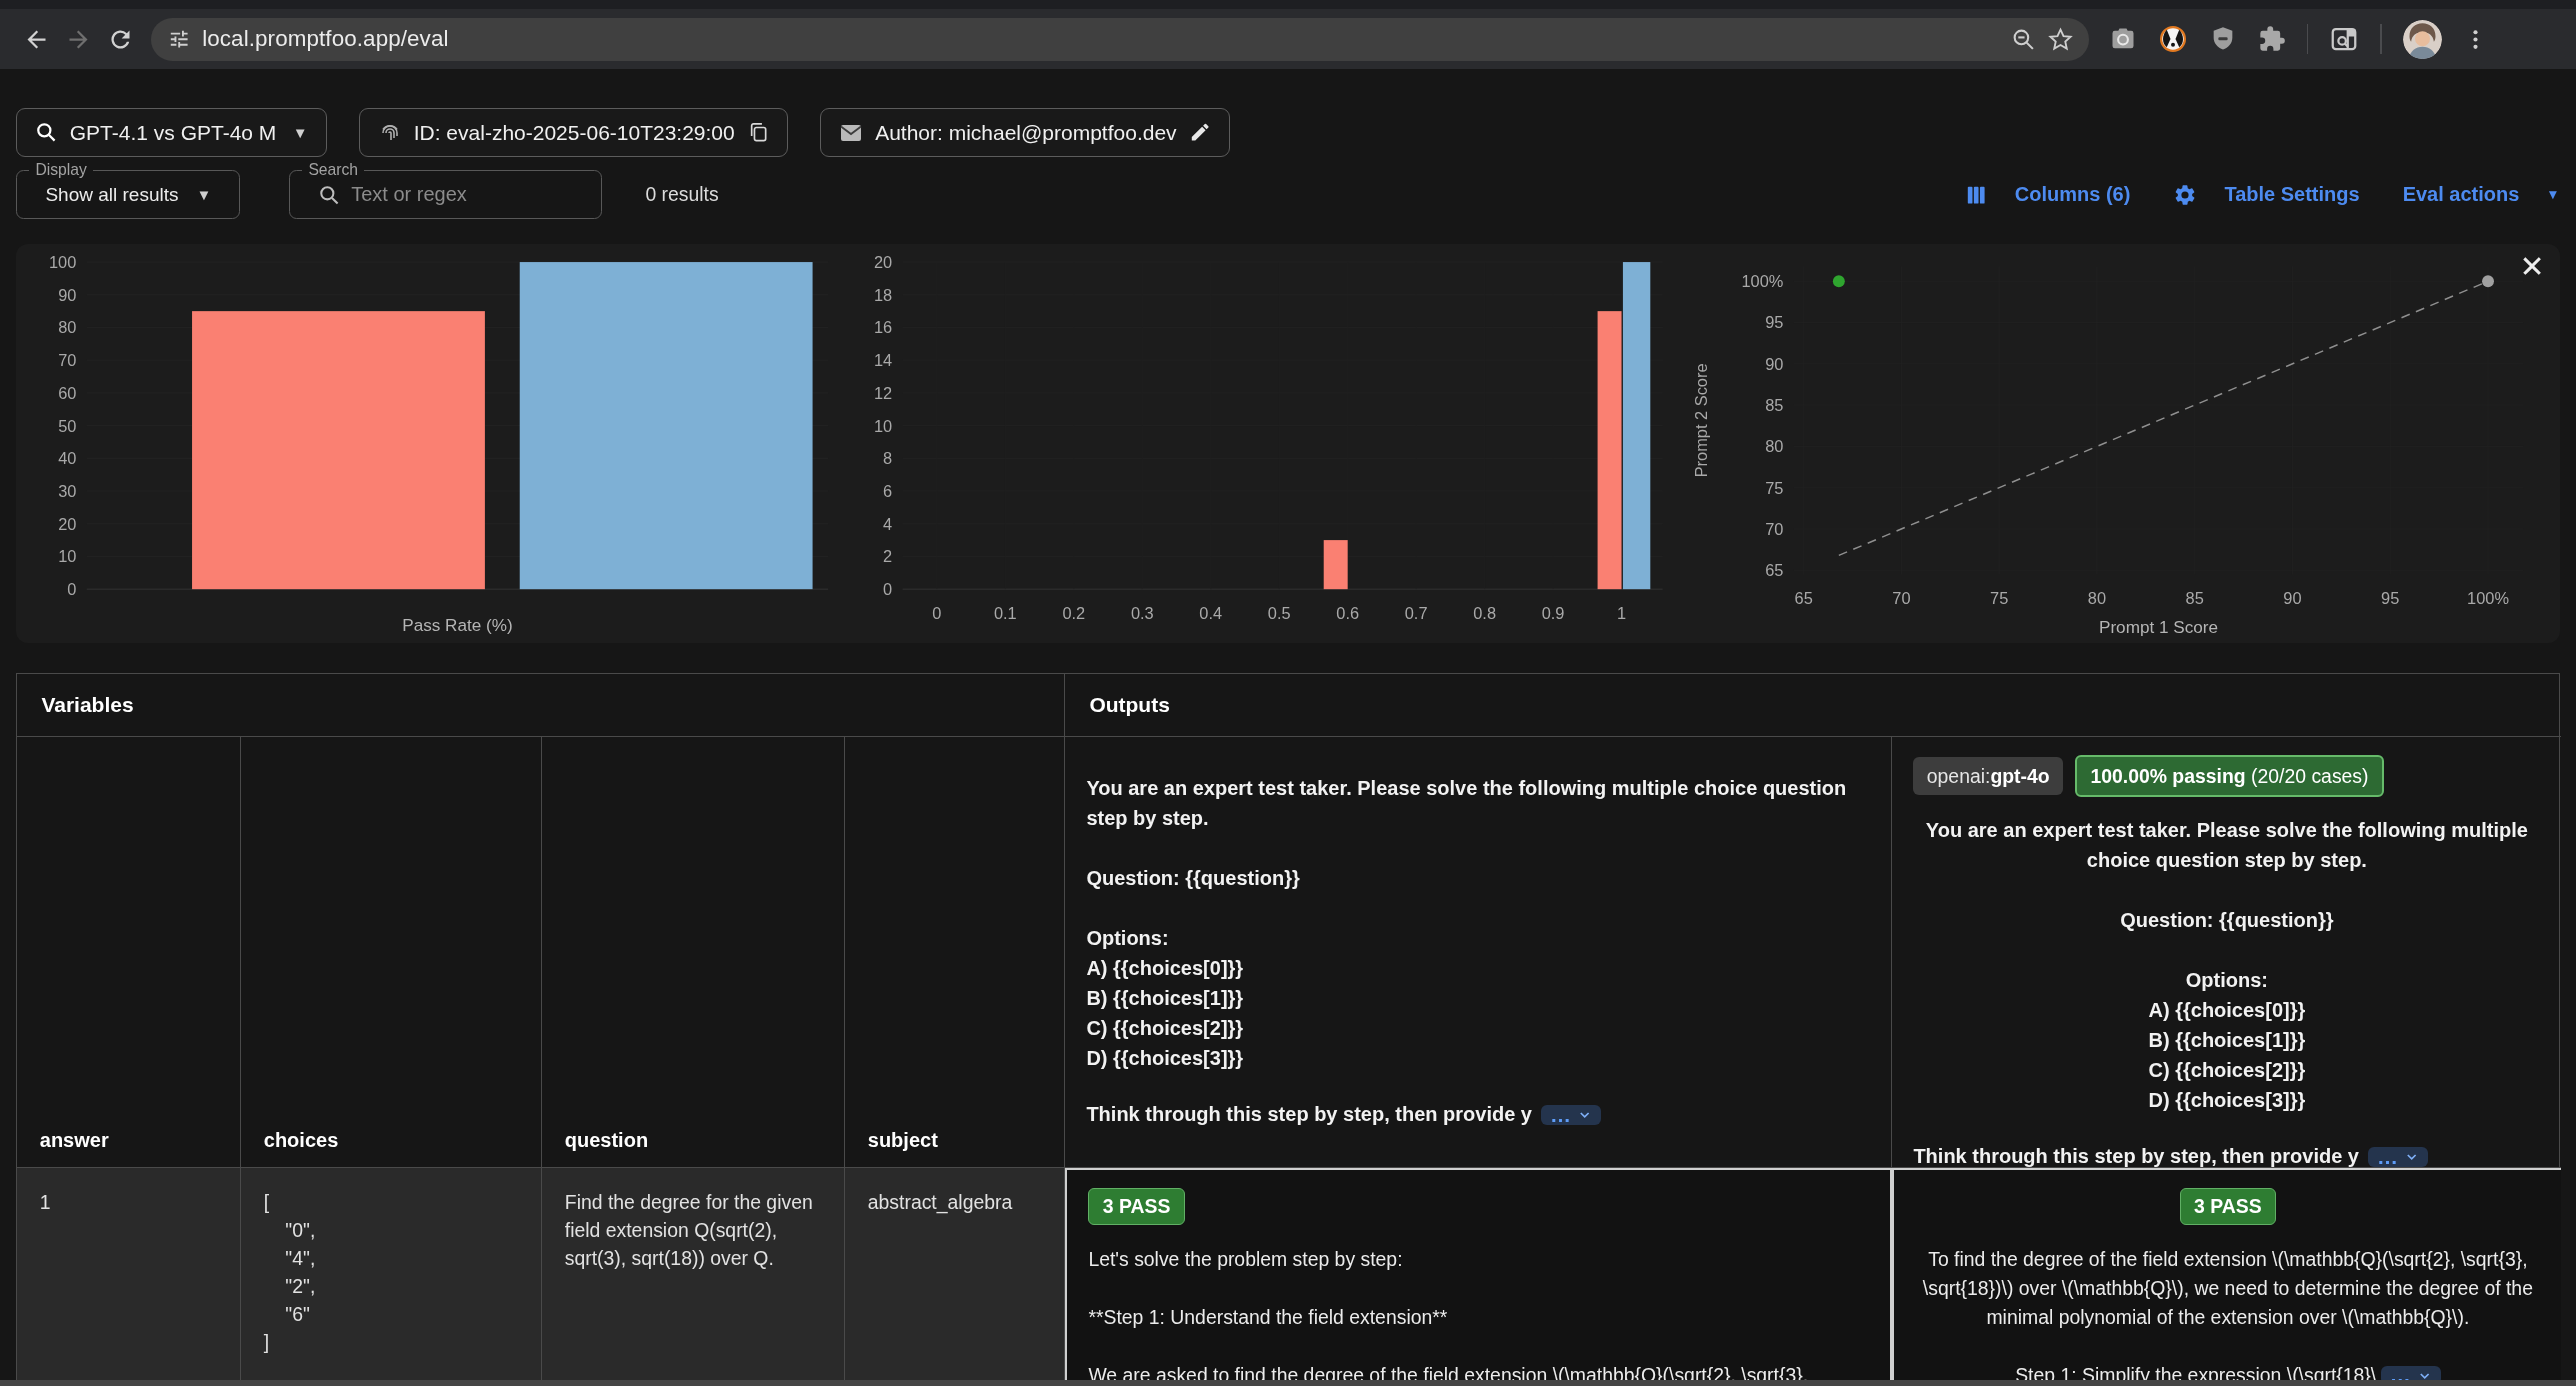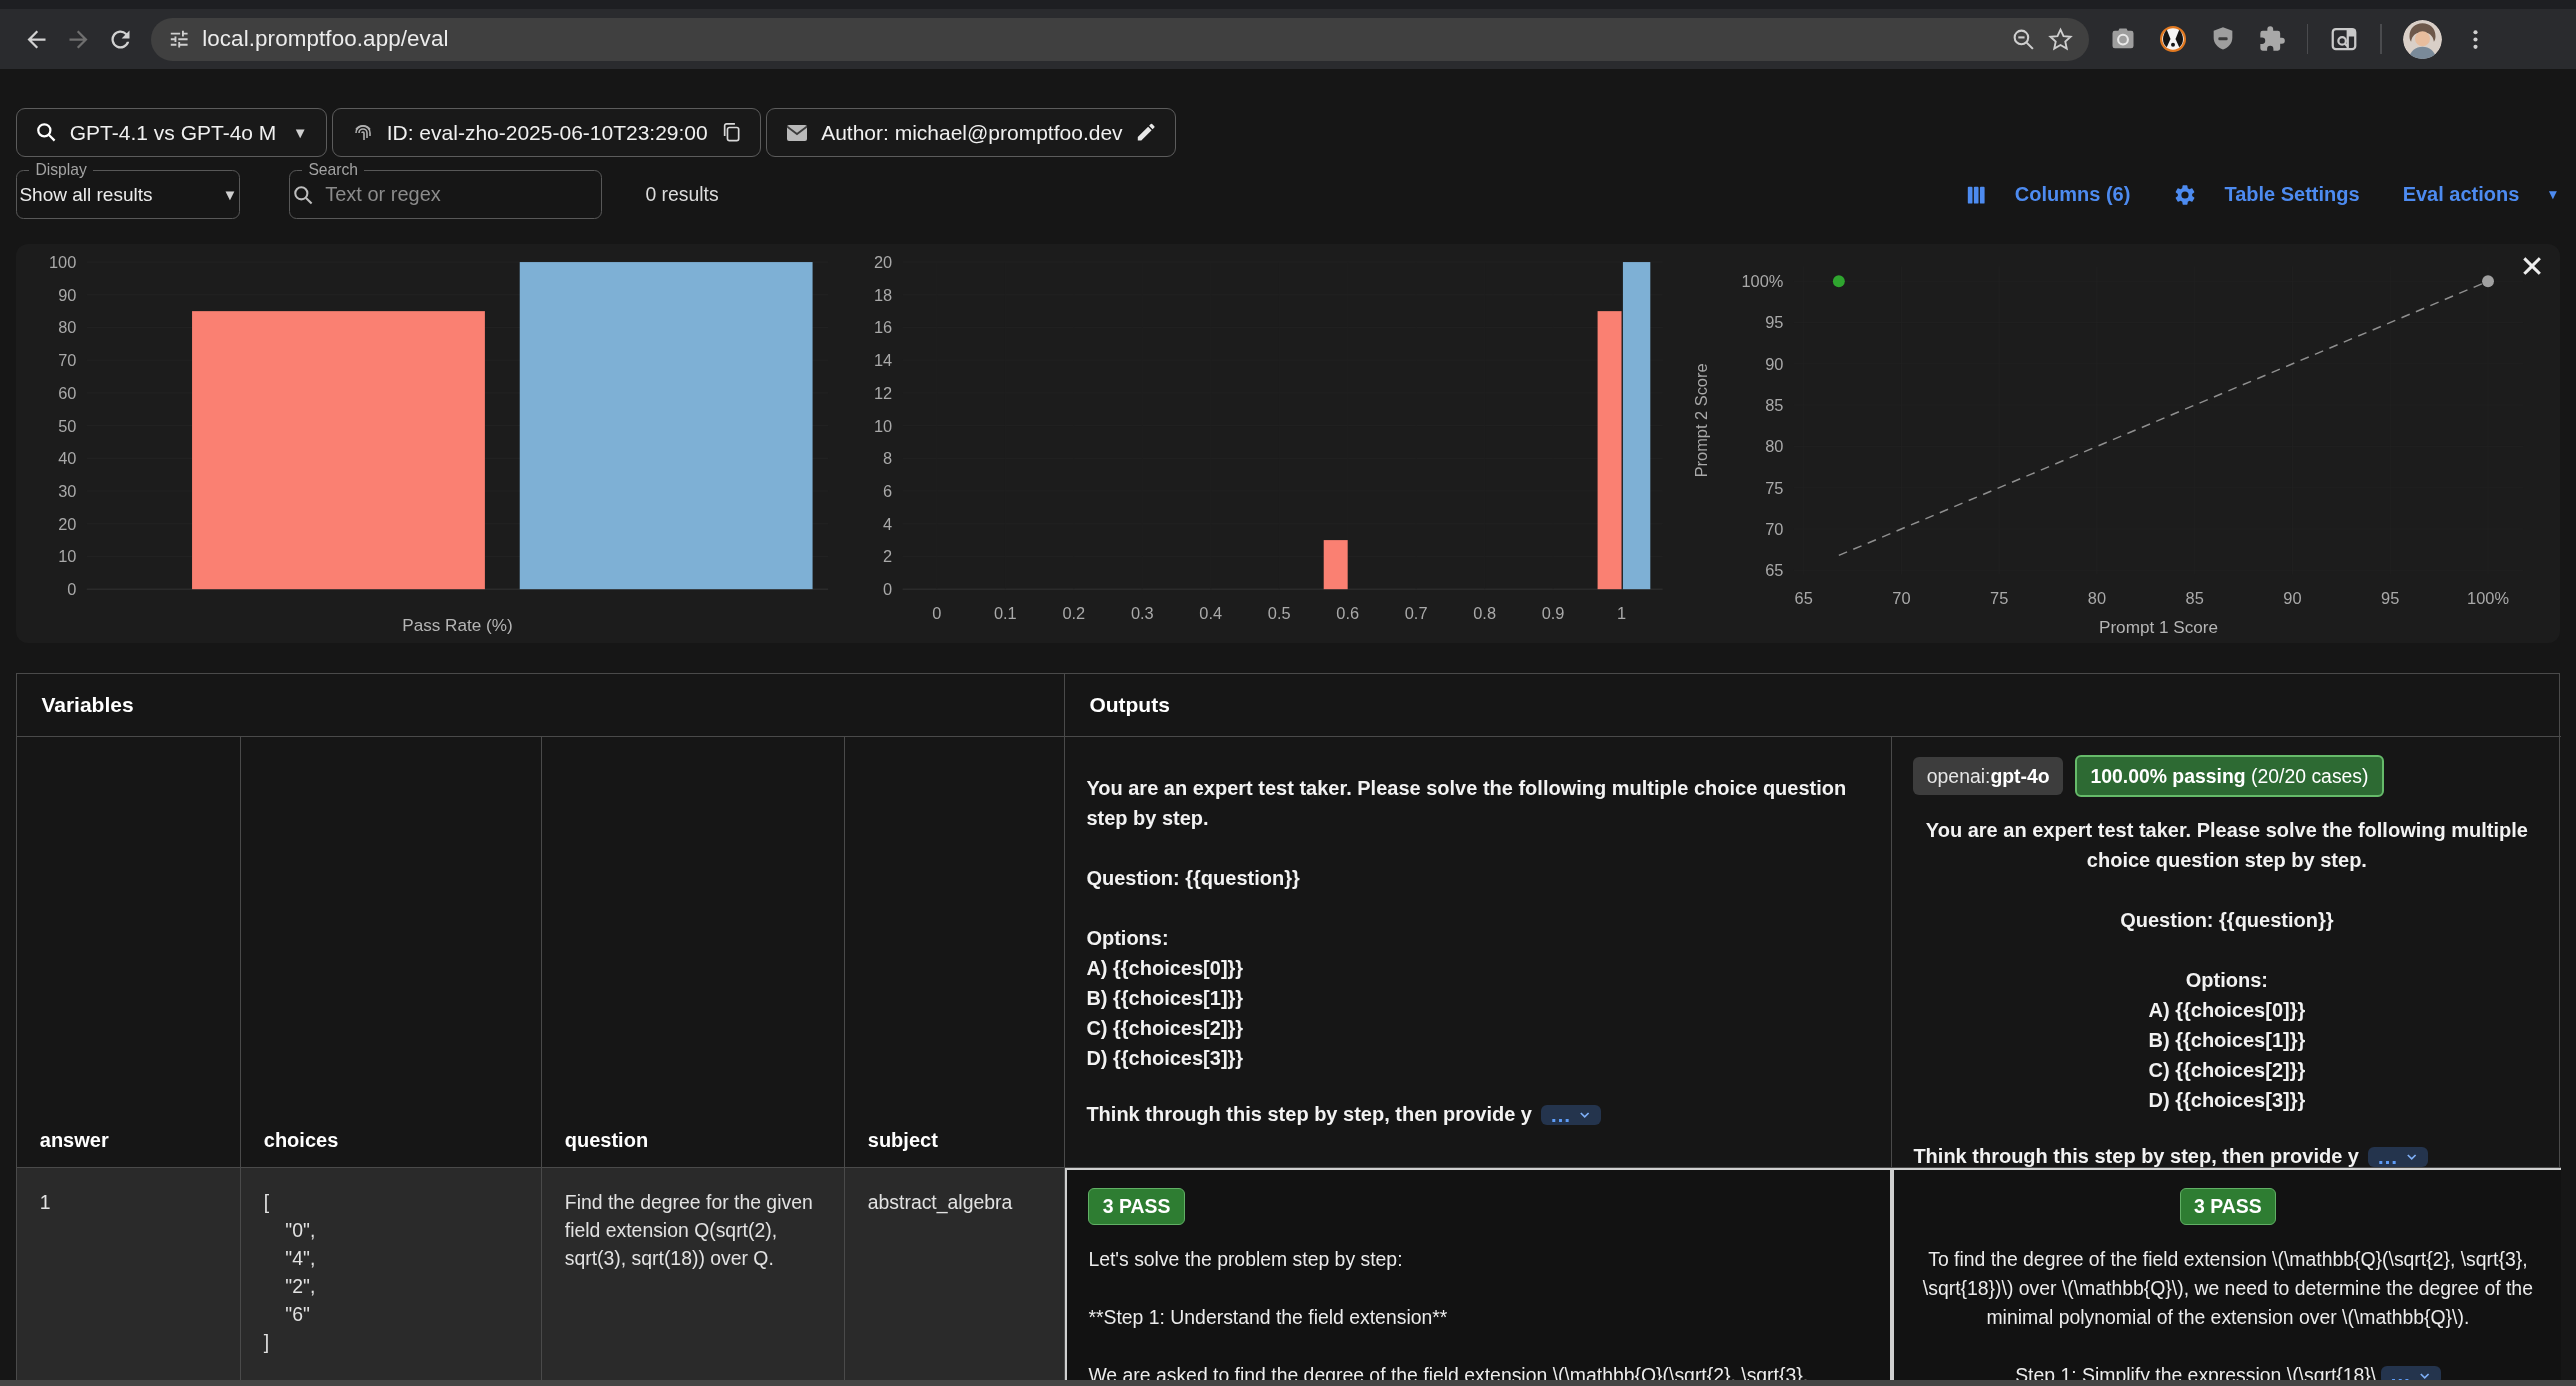--- a/index.html
+++ b/index.html
@@ -20,31 +20,31 @@
     flex: 1; height: 43px; margin: 0 19.4px 0 10.4px; max-width: 1938px;
     background: #404040; border-radius: 21.6px;
     display: flex; align-items: center; padding: 0 16.4px; gap: 12px;
   }
   .omnibox .url { font-size: 22.4px; color: #ececec; letter-spacing: 0.1px; flex: 1; }
   .ext-icons { display: flex; align-items: center; gap: 21px; }
   .vdivider { width: 1.5px; height: 30px; background: #4a4b4e; }
   .avatar { width: 39px; height: 39px; border-radius: 50%; overflow: hidden; flex: none; }
   
   .app { padding: 0 16.4px; }
-  .chips-row { margin-top: 39px; display: flex; gap: 5px; align-items: center; }
+  .chips-row { margin-top: 39px; display: flex; gap: 32px; align-items: center; }
   .chip {
     height: 49px; border: 1.5px solid #5c5c5c; border-radius: 9px; background: #191919;
     display: inline-flex; align-items: center; gap: 12px; padding: 0 18px;
     font-size: 21px; color: #f0f0f0; white-space: nowrap;
   }
   .chip .caret { font-size: 15px; color: #cfcfcf; margin-left: 4.5px; }
   .filter-row { margin-top: 13.4px; display: flex; align-items: center; }
   .field {
     position: relative; height: 49px; border: 1.5px solid #585858; border-radius: 7.5px;
-    display: flex; align-items: center; gap: 10.4px; padding: 0 2px; background: transparent;
+    display: flex; align-items: center; gap: 10.4px; padding: 0 28px; background: transparent;
   }
   .field-label {
     position: absolute; top: -10.4px; left: 12px; background: #161616;
     padding: 0 6px; font-size: 15.7px; color: #a3a3a3;
   }
   .field.display { width: 224px; justify-content: space-between; }
   .field.search  { width: 313px; margin-left: 49px; }
   .field .value { font-size: 19px; color: #ececec; }
   .field input {
     border: none; outline: none; background: transparent; color: #ececec;

